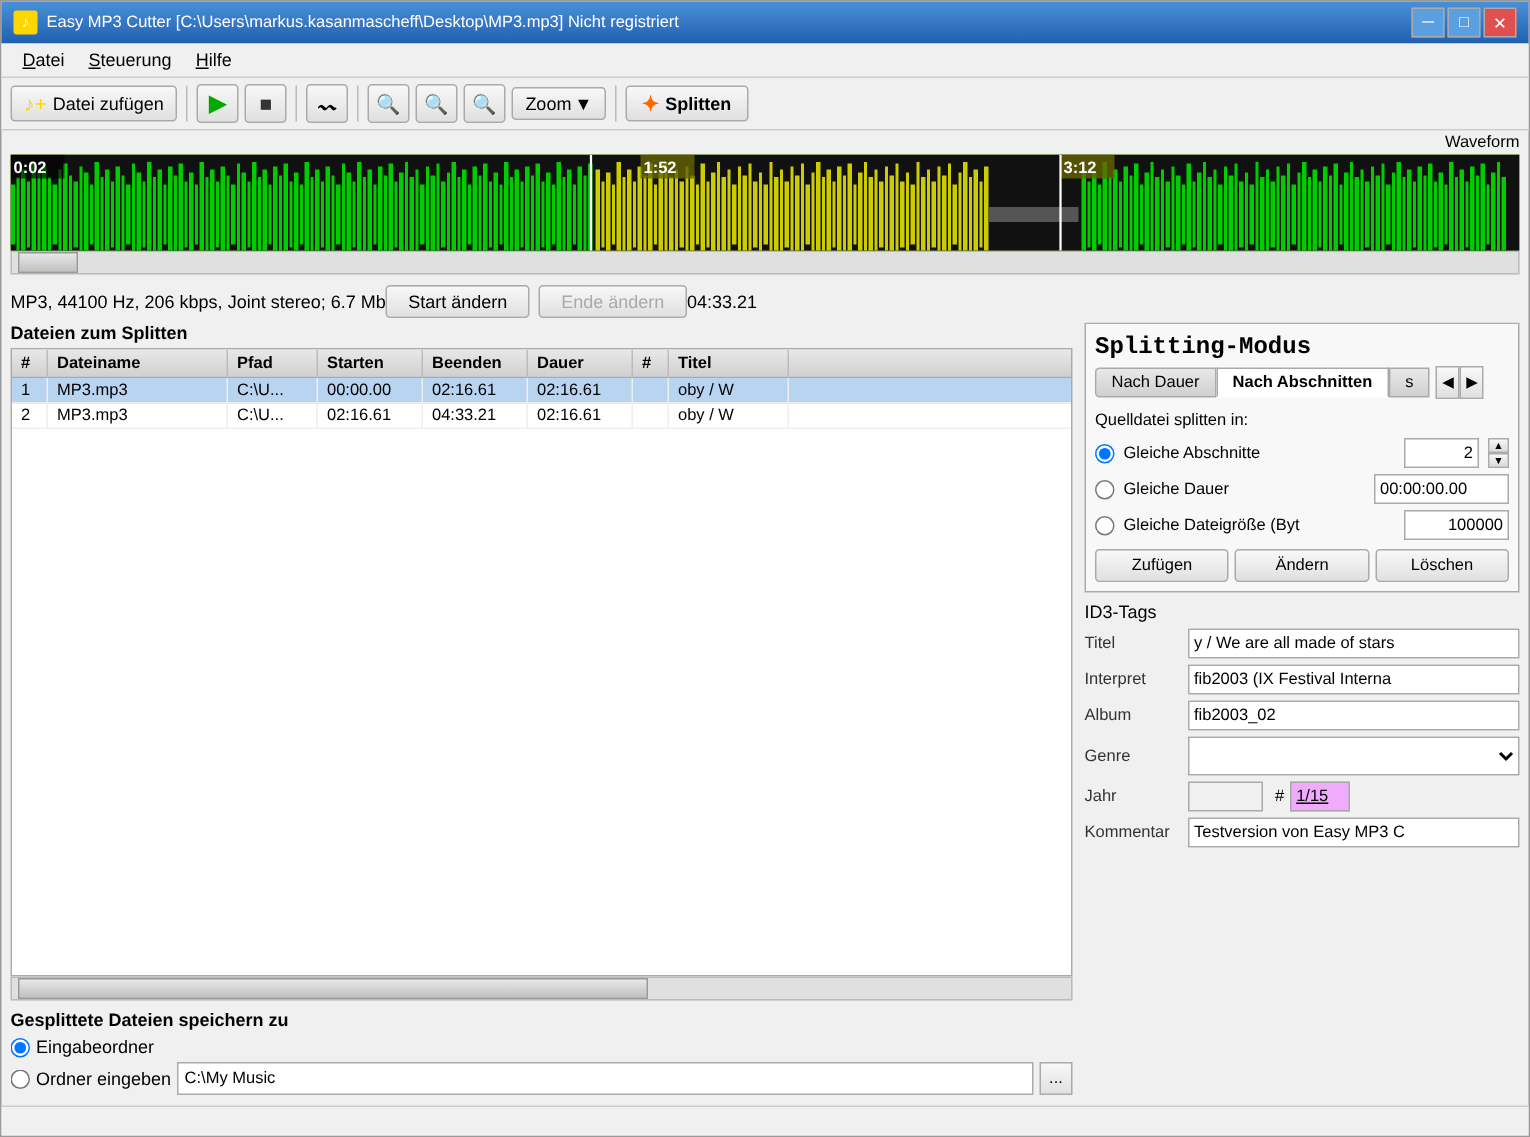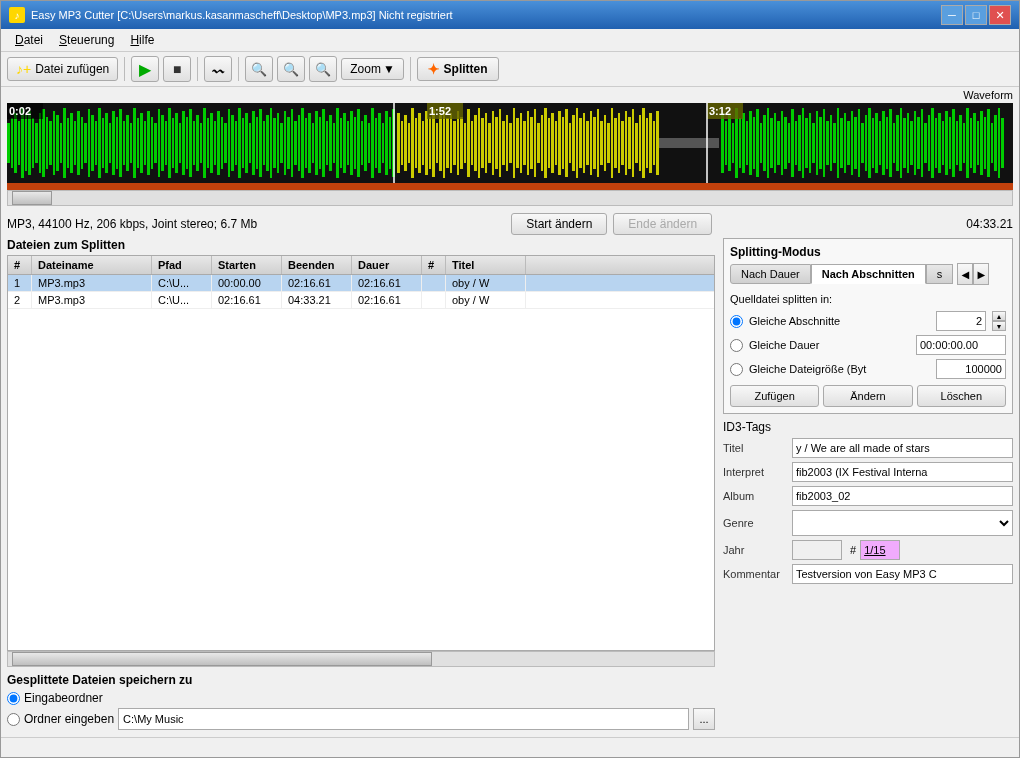--- a/index.html
+++ b/index.html
@@ -133,22 +133,22 @@
     .waveform-section {
       padding: 2px 6px 2px 6px;
     }
     .waveform-label {
       font-size: 11px;
       margin-bottom: 2px;
       text-align: right;
     }
     .waveform-container {
       width: 100%;
-      height: 87px;
-      background: #c2410c;
+      height: 64px;
+      background: #4d7c0f;
       position: relative;
       overflow: hidden;
     }
     .scrollbar-h {
       height: 16px;
       background: #e0e0e0;
       border: 1px solid #bbb;
       display: flex;
       align-items: center;
       margin: 0 0 2px 0;
@@ -156,21 +156,21 @@
     .scrollbar-thumb {
       width: 40px;
       height: 14px;
       background: linear-gradient(to bottom, #e8e8e8, #c0c0c0);
       border: 1px solid #999;
       margin-left: 4px;
     }
     .info-bar {
       padding: 3px 6px;
       display: flex;
-      justify-content: space-between;
+      justify-content: flex-start;
       align-items: center;
       font-size: 12px;
     }
     .info-buttons {
       display: flex;
       gap: 6px;
     }
     .info-btn {
       padding: 3px 14px;
       background: linear-gradient(to bottom, #f8f8f8, #e0e0e0);
@@ -297,23 +297,24 @@
       justify-content: center;
       font-size: 11px;
     }
     
     .splitting-box {
       border: 1px solid #aaa;
       padding: 6px;
       background: #f8f8f8;
     }
     .splitting-title {
-      font-size: 12px;
+      font-size: 16px;
       font-weight: bold;
       margin-bottom: 4px;
+      font-family: Liberation Mono, monospace;
     }
     .tabs-row {
       display: flex;
       align-items: center;
       gap: 0;
       margin-bottom: 8px;
     }
     .tab {
       padding: 3px 10px;
       border: 1px solid #aaa;

